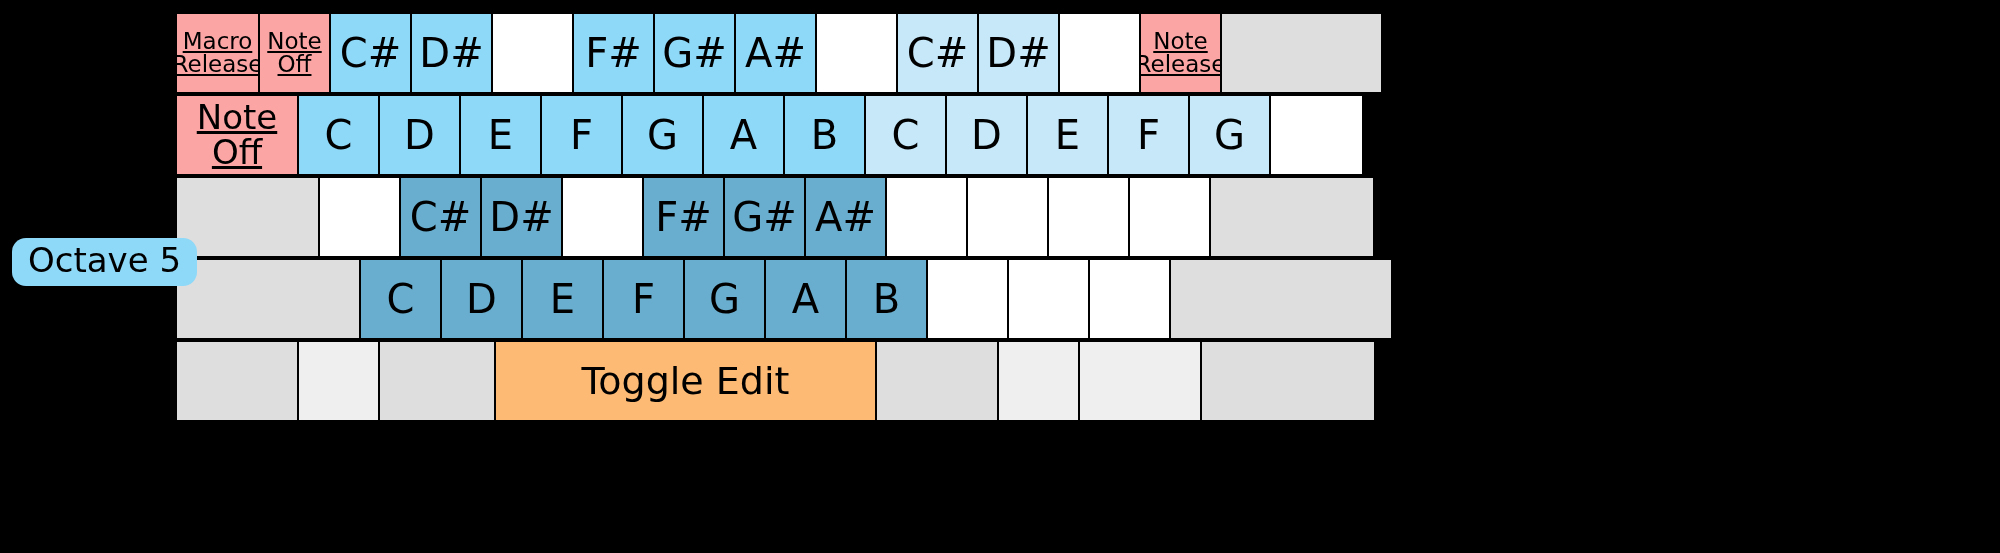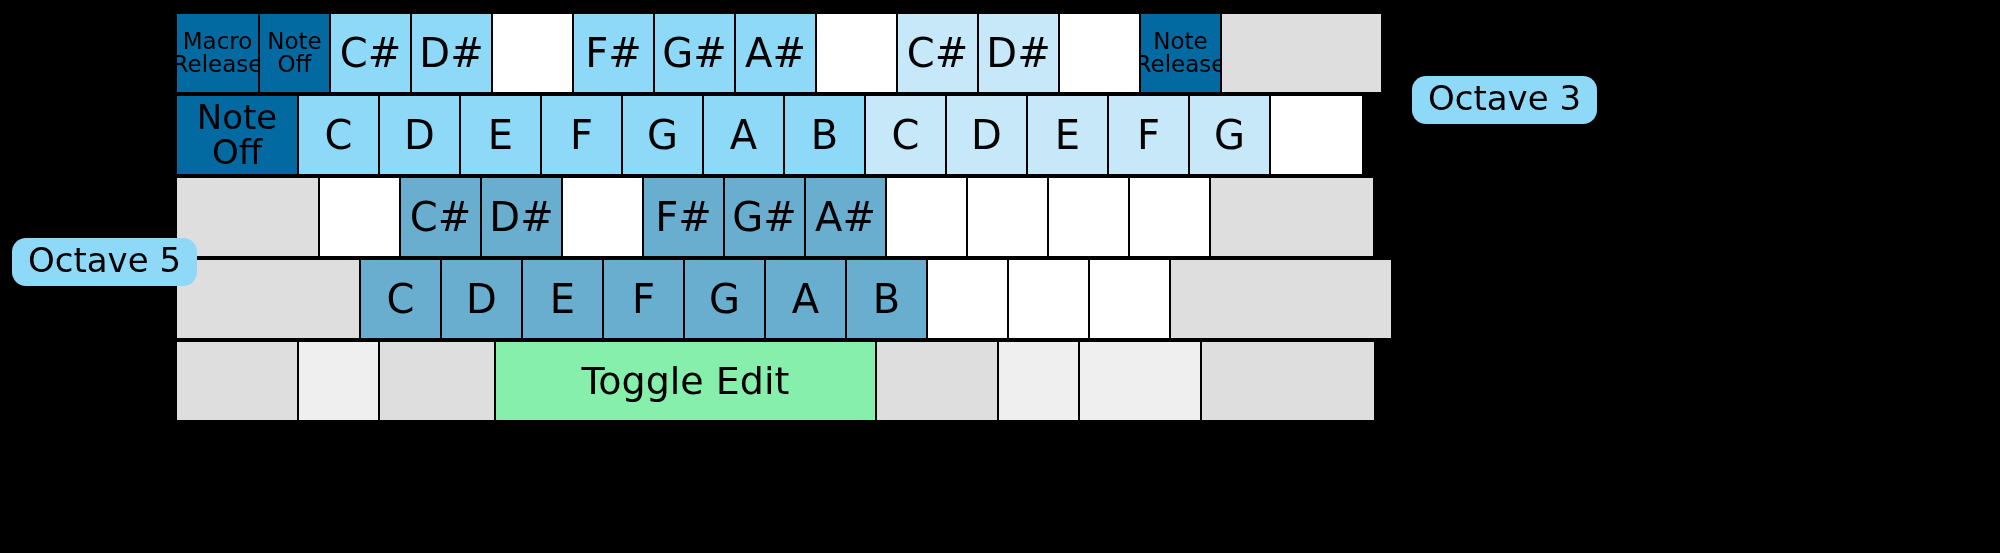--- a/index.html
+++ b/index.html
@@ -39,25 +39,25 @@
     color: #000000;
     line-height: 1.02;
     overflow: hidden;
     white-space: pre-line;
   }
 
   
   .f-white  { background: #FFFFFF; }
   .f-gray   { background: #DEDEDE; }
   .f-gray2  { background: #EFEFEF; }
-  .f-yellow { background: #0369a1; }
+  .f-yellow { background: #fca5a5; text-decoration: underline; }
   .f-sky    { background: #8ED8F8; }
   .f-pale   { background: #C6E8F9; }
   .f-steel  { background: #69AECE; }
-  .f-pink   { background: #86efac; }
+  .f-pink   { background: #fdba74; }
 
   
   .t-note   { font-size: 40px; }
   .t-small  { font-size: 23px; }
   .t-med    { font-size: 34px; }
   .t-toggle { font-size: 38px; }
 
   
   .badge {
     position: absolute;
@@ -152,15 +152,14 @@
         <div class="key f-gray t-note" style="width: 124px; height: 82px; flex: 0 0 124px;"></div>
         <div class="key f-gray2 t-note" style="width: 83px; height: 82px; flex: 0 0 83px;"></div>
         <div class="key f-gray2 t-note" style="width: 124px; height: 82px; flex: 0 0 124px;"></div>
         <div class="key f-gray t-note" style="width: 176px; height: 82px; flex: 0 0 176px;"></div>
       </div>
     </div>
 
 
   <div class="badge" id="badge-oct1">Octave 5</div>
 
-  <div class="badge" id="badge-oct3">Octave 3</div>
 
 </div>
 
 </body></html>

